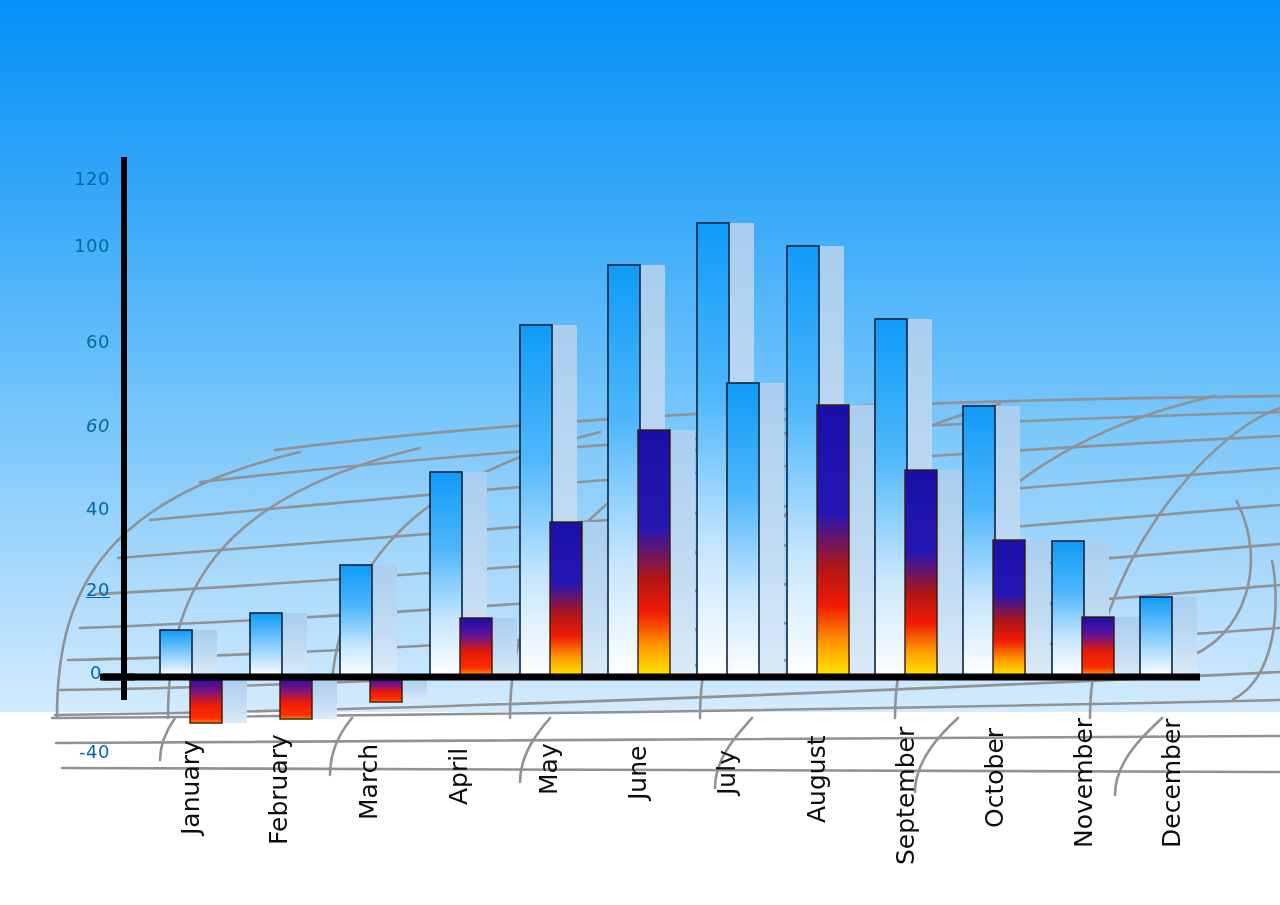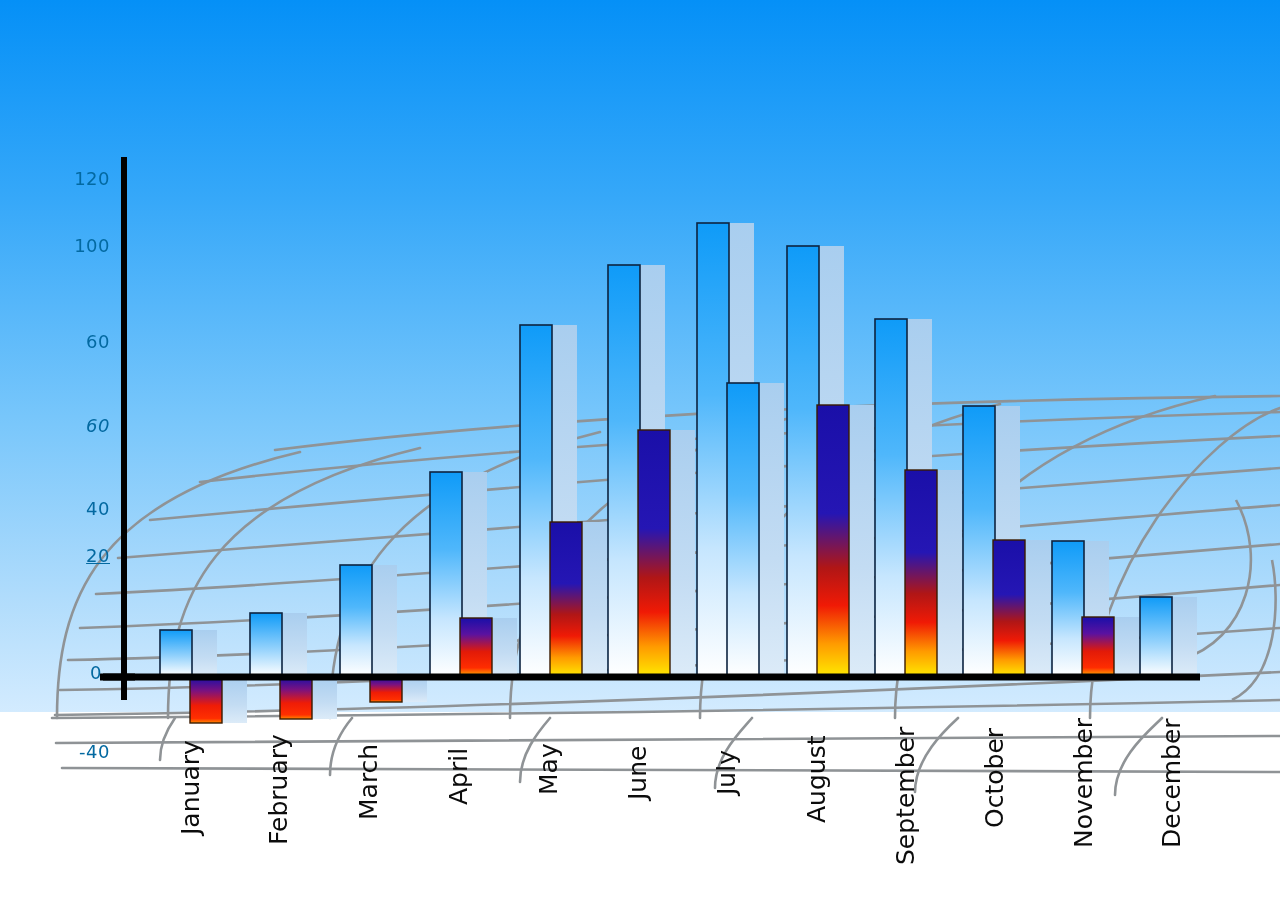--- a/index.html
+++ b/index.html
@@ -235,21 +235,21 @@
     <line x1="124" y1="157" x2="124" y2="700" stroke="#000000" stroke-width="6"></line>
 
     <line x1="103" y1="677" x2="135" y2="677" stroke="#000000" stroke-width="7"></line>
   </svg>
 
   <div class="ytick" style="left:48px;top:170px;width:62px;">120</div>
   <div class="ytick" style="left:48px;top:237px;width:62px;">100</div>
   <div class="ytick" style="left:48px;top:333px;width:62px;">60</div>
   <div class="ytick" style="left:48px;top:417px;width:62px;font-style:italic;">60</div>
   <div class="ytick" style="left:48px;top:500px;width:62px;">40</div>
-  <div class="ytick" style="left:48px;top:547px;width:62px;text-decoration:underline;">20</div>
+  <div class="ytick" style="left:48px;top:581px;width:62px;text-decoration:underline;">20</div>
   <div class="ytick" style="left:48px;top:664px;width:54px;">0</div>
   <div class="ytick" style="left:48px;top:743px;width:62px;">-40</div>
 
   <div class="xtick" style="left:178px;top:835px;">January</div>
   <div class="xtick" style="left:266px;top:845px;">February</div>
   <div class="xtick" style="left:356px;top:820px;">March</div>
   <div class="xtick" style="left:446px;top:805px;">April</div>
   <div class="xtick" style="left:536px;top:795px;">May</div>
   <div class="xtick" style="left:625px;top:800px;">June</div>
   <div class="xtick" style="left:714px;top:795px;">July</div>

